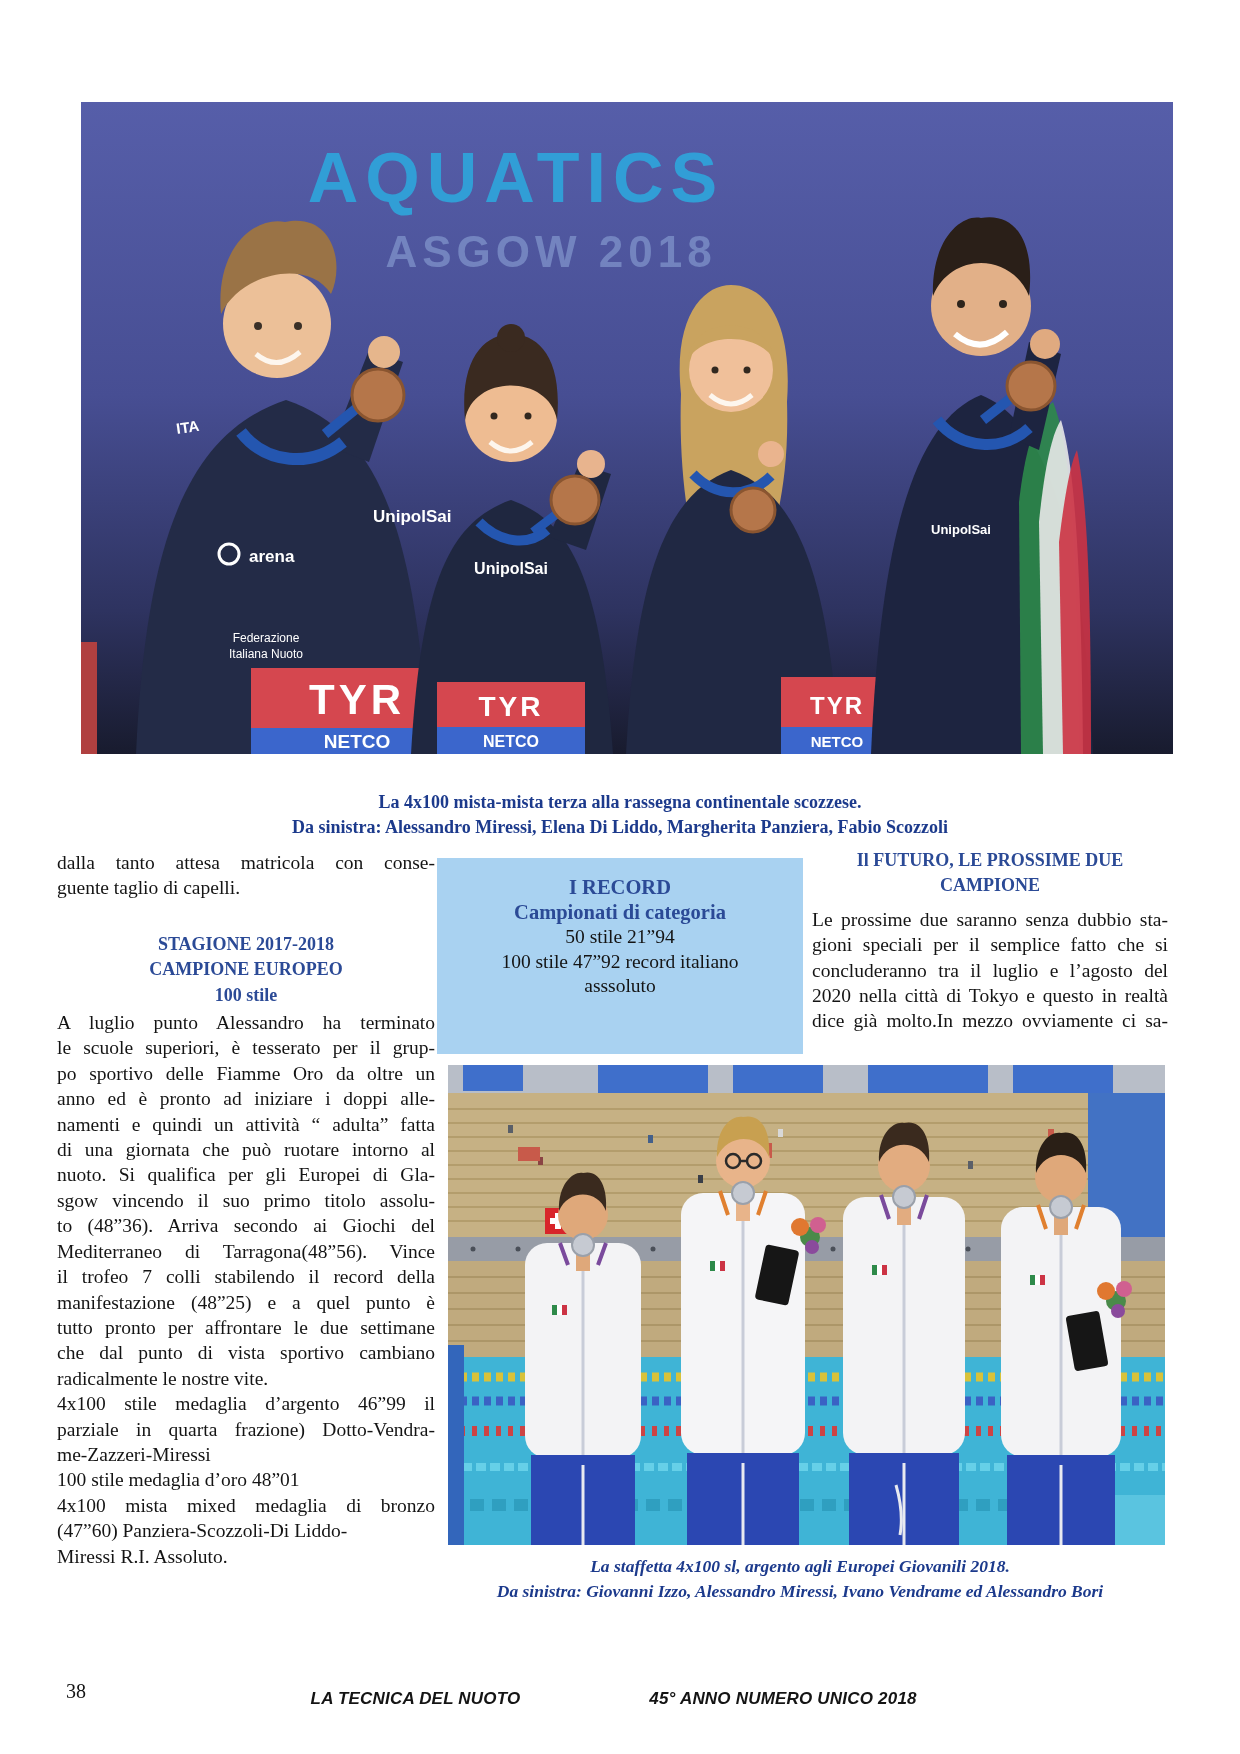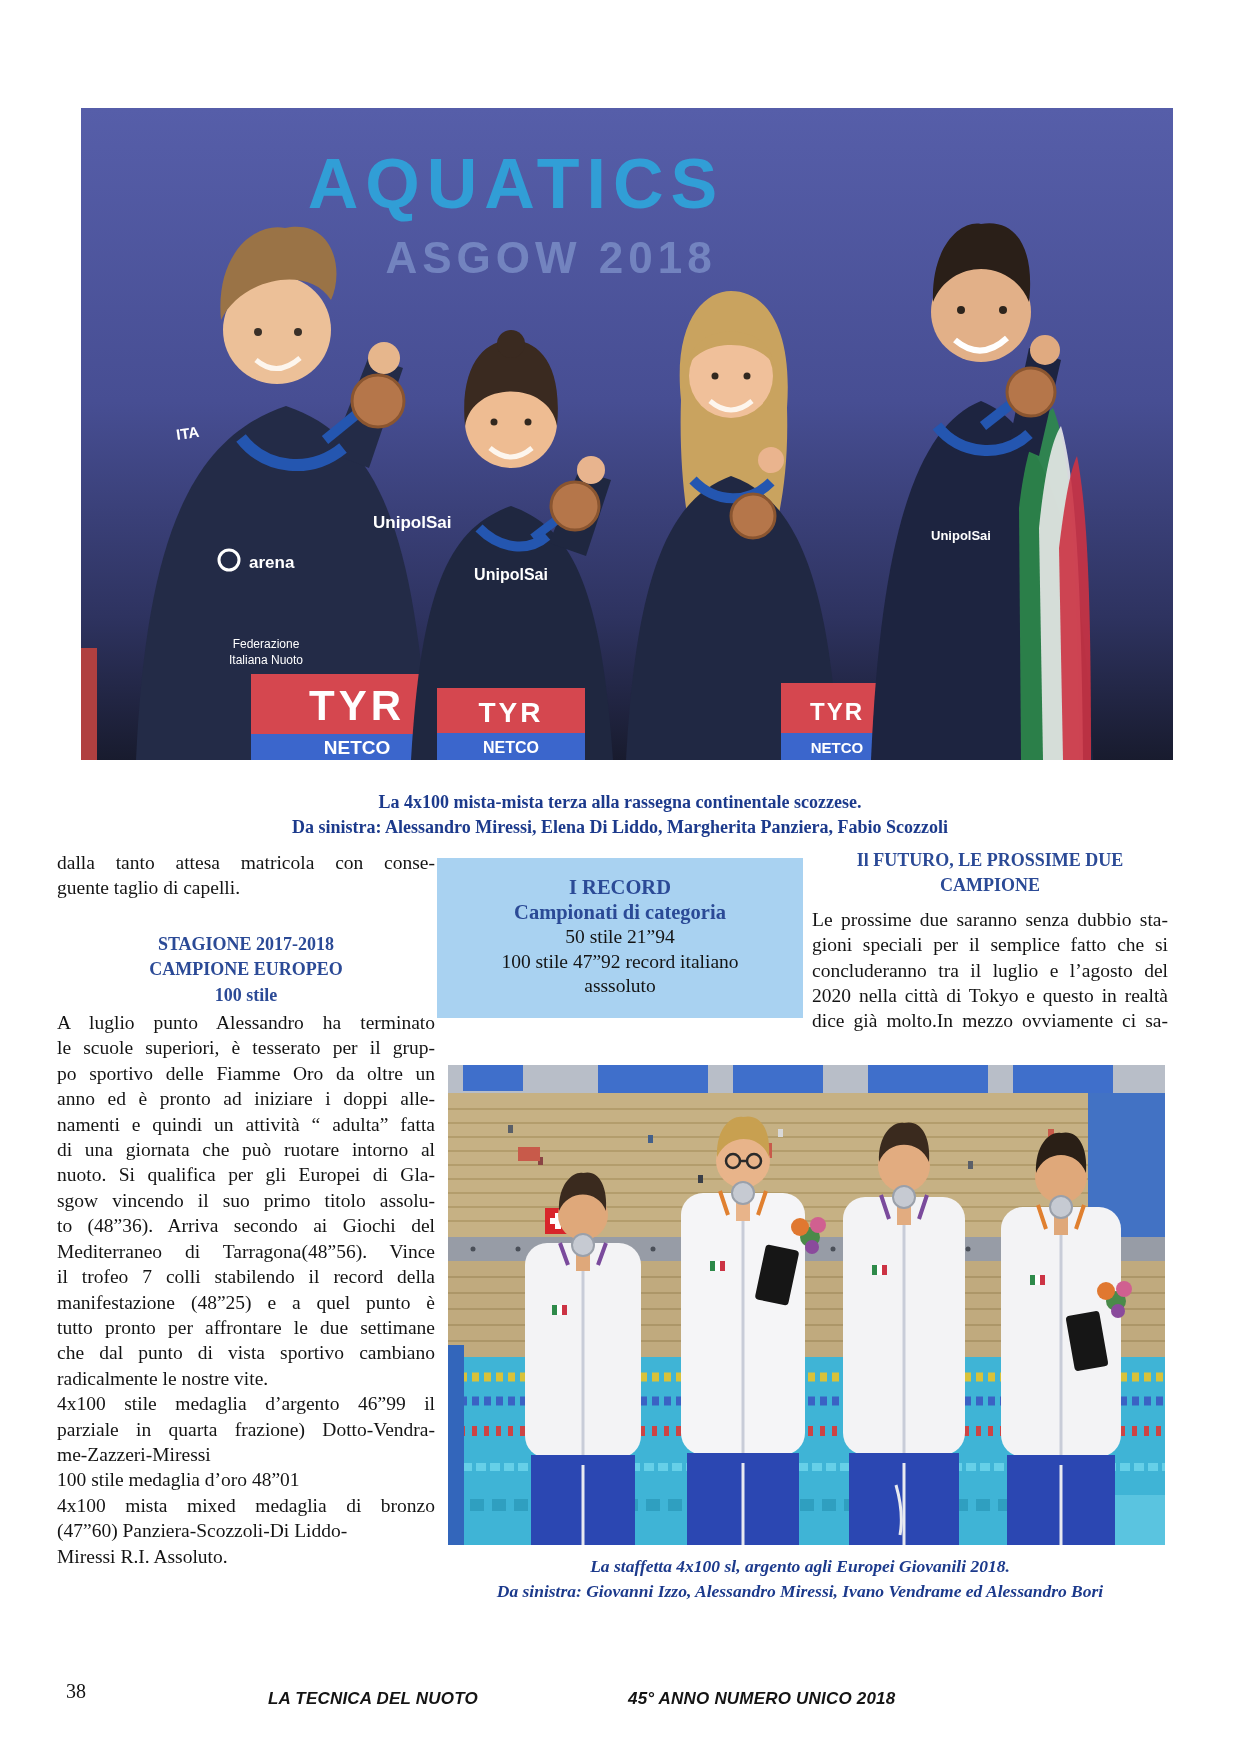--- a/index.html
+++ b/index.html
@@ -4,49 +4,49 @@
 <style>
   html,body { margin:0; padding:0; background:#ffffff; }
   .page {
     position:relative; width:1240px; height:1754px; margin:0 auto;
     background:var(--page_bg,#fff); overflow:hidden;
     font-family:"Liberation Serif", serif; color:var(--body_text,#141414);
   }
   .photo { position:absolute; overflow:hidden; }
   .photo svg { display:block; width:100%; height:100%; }
 
-  #photo1 { left:73px; top:108px; width:1092px; height:652px;padding-left:8px; }
+  #photo1 { left:73px; top:102px; width:1092px; height:652px;padding-left:8px; }
   #photo2 { left:448px; top:1065px; width:717px; height:480px; }
 
   .caption { position:absolute; text-align:center; font-weight:bold;
     color:var(--caption_blue,#1c3a8c); }
   #caption1 { left:0; top:777px; width:1240px; font-size:18px; line-height:25px;margin-top:13px; }
   #caption2 { left:415px; top:1554px; width:770px; font-size:17.5px; line-height:25px;font-style:italic; }
 
   .col { position:absolute; }
   #col-left  { left:57px;  top:850px; width:378px; }
   #col-right { left:812px; top:848px; width:356px; }
 
   .bline { font-size:19.5px; line-height:25.4px; white-space:nowrap; }
   .bline.just { white-space:normal; text-align:justify; text-align-last:justify; text-justify:inter-word; }
   .hline { font-size:18px; line-height:25.4px; font-weight:bold; text-align:center;
     color:var(--heading_blue,#2b4a96); }
   #col-left .headings { margin-top:31px; }
   #col-left .body { margin-top:2px; }
   #col-right .body { margin-top:8px; }
 
-  #record-box { position:absolute; left:437px; top:858px; width:366px; height:160px;
+  #record-box { position:absolute; left:437px; top:858px; width:366px; height:196px;
     background:var(--box_bg,#a9d2f1); text-align:center; box-sizing:border-box; padding-top:17px; }
   #record-box .rtitle, #record-box .rsub {
     font-size:20.5px; line-height:25px; font-weight:bold; color:var(--heading_blue,#2b4a96); }
   #record-box .rline { font-size:19.5px; line-height:24.5px; color:var(--body_text,#141414); }
 
   #page-num { position:absolute; left:66px; top:1680px; font-size:20px; }
   .footer-text { position:absolute; top:1689px; font-family:"Liberation Sans", sans-serif;
-    font-weight:bold; font-style:italic; font-size:17px; letter-spacing:0.2px; text-align:left; }
+    font-weight:bold; font-style:italic; font-size:17px; letter-spacing:0.2px; text-align:center; }
   #footer-left  { left:268px; width:295px; }
   #footer-right { left:628px; width:310px; }
 </style>
 </head>
 <body>
 
 <div class="page">
 
   <figure class="photo" id="photo1" style="margin:0">
     <svg viewBox="0 0 1092 652" preserveAspectRatio="none">

